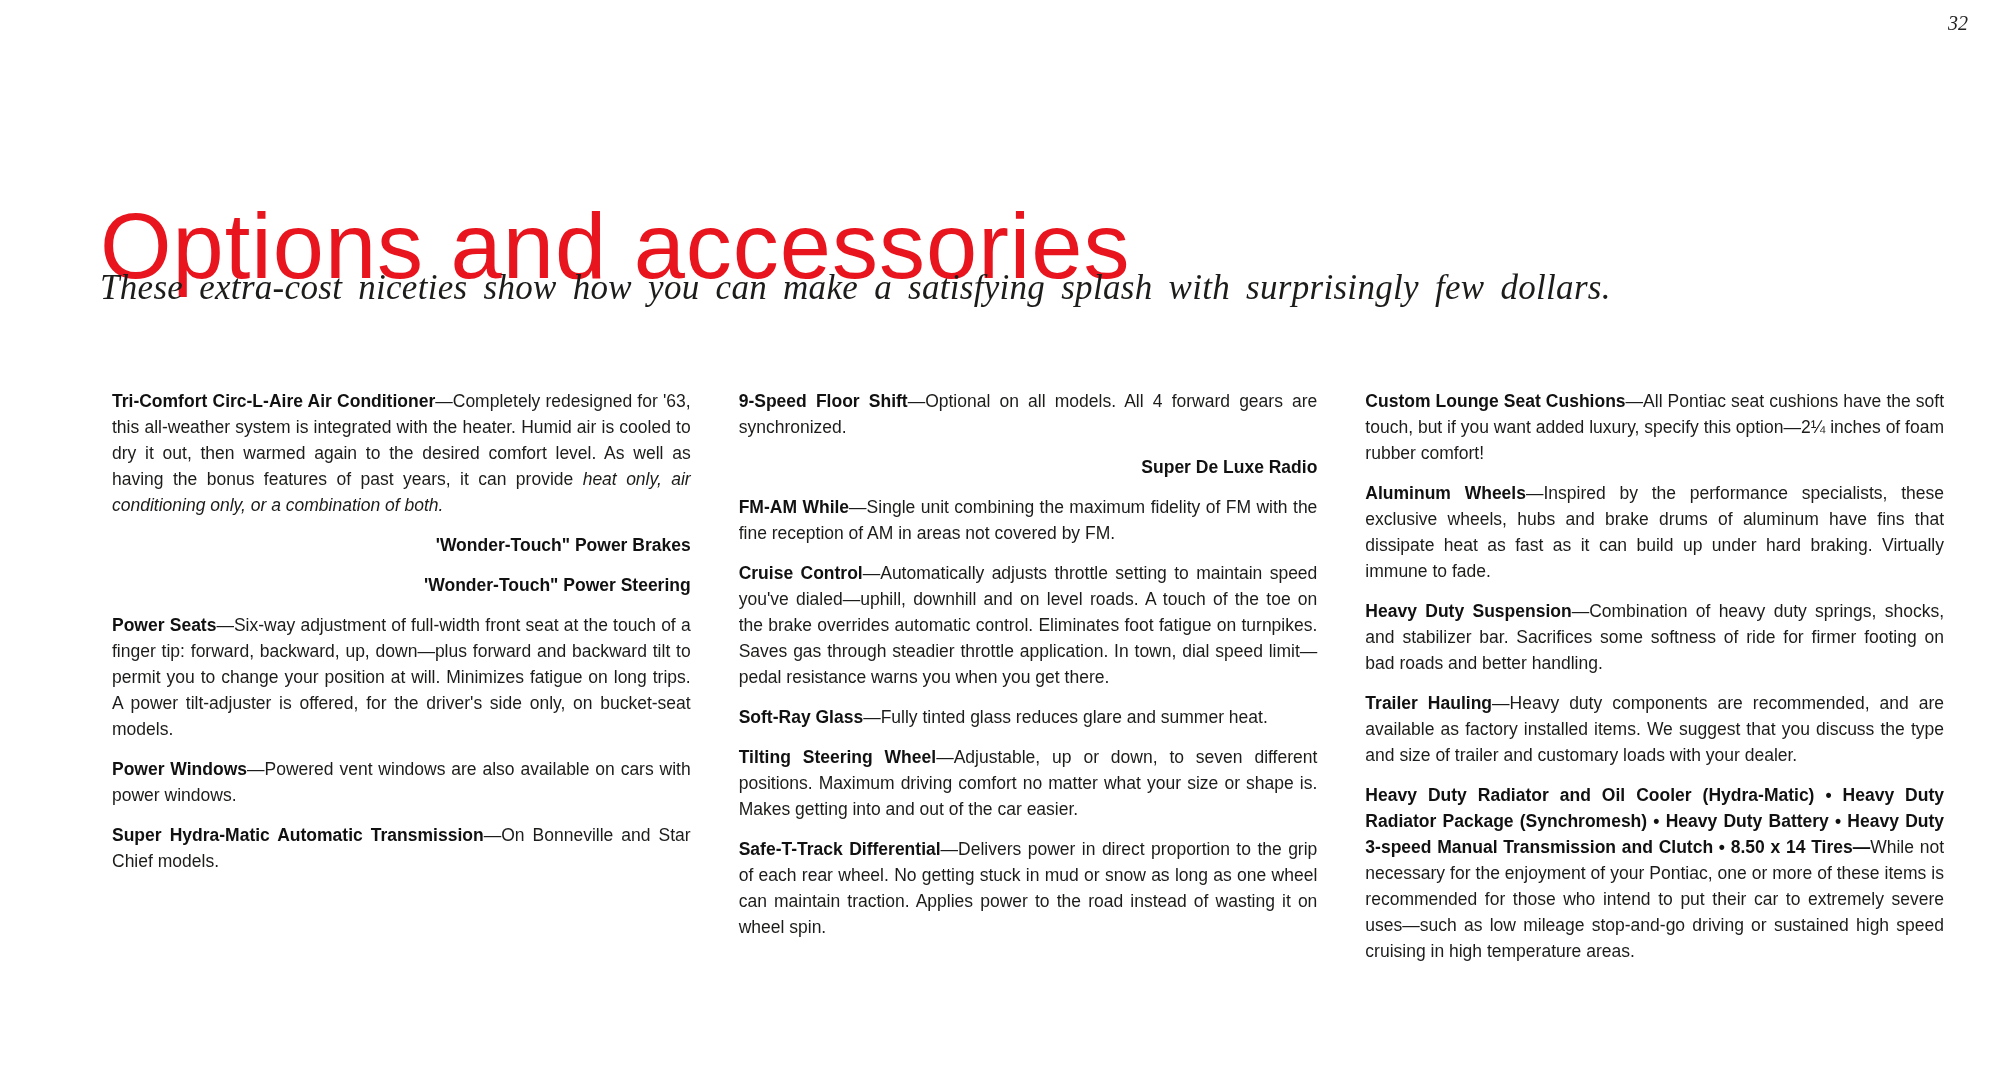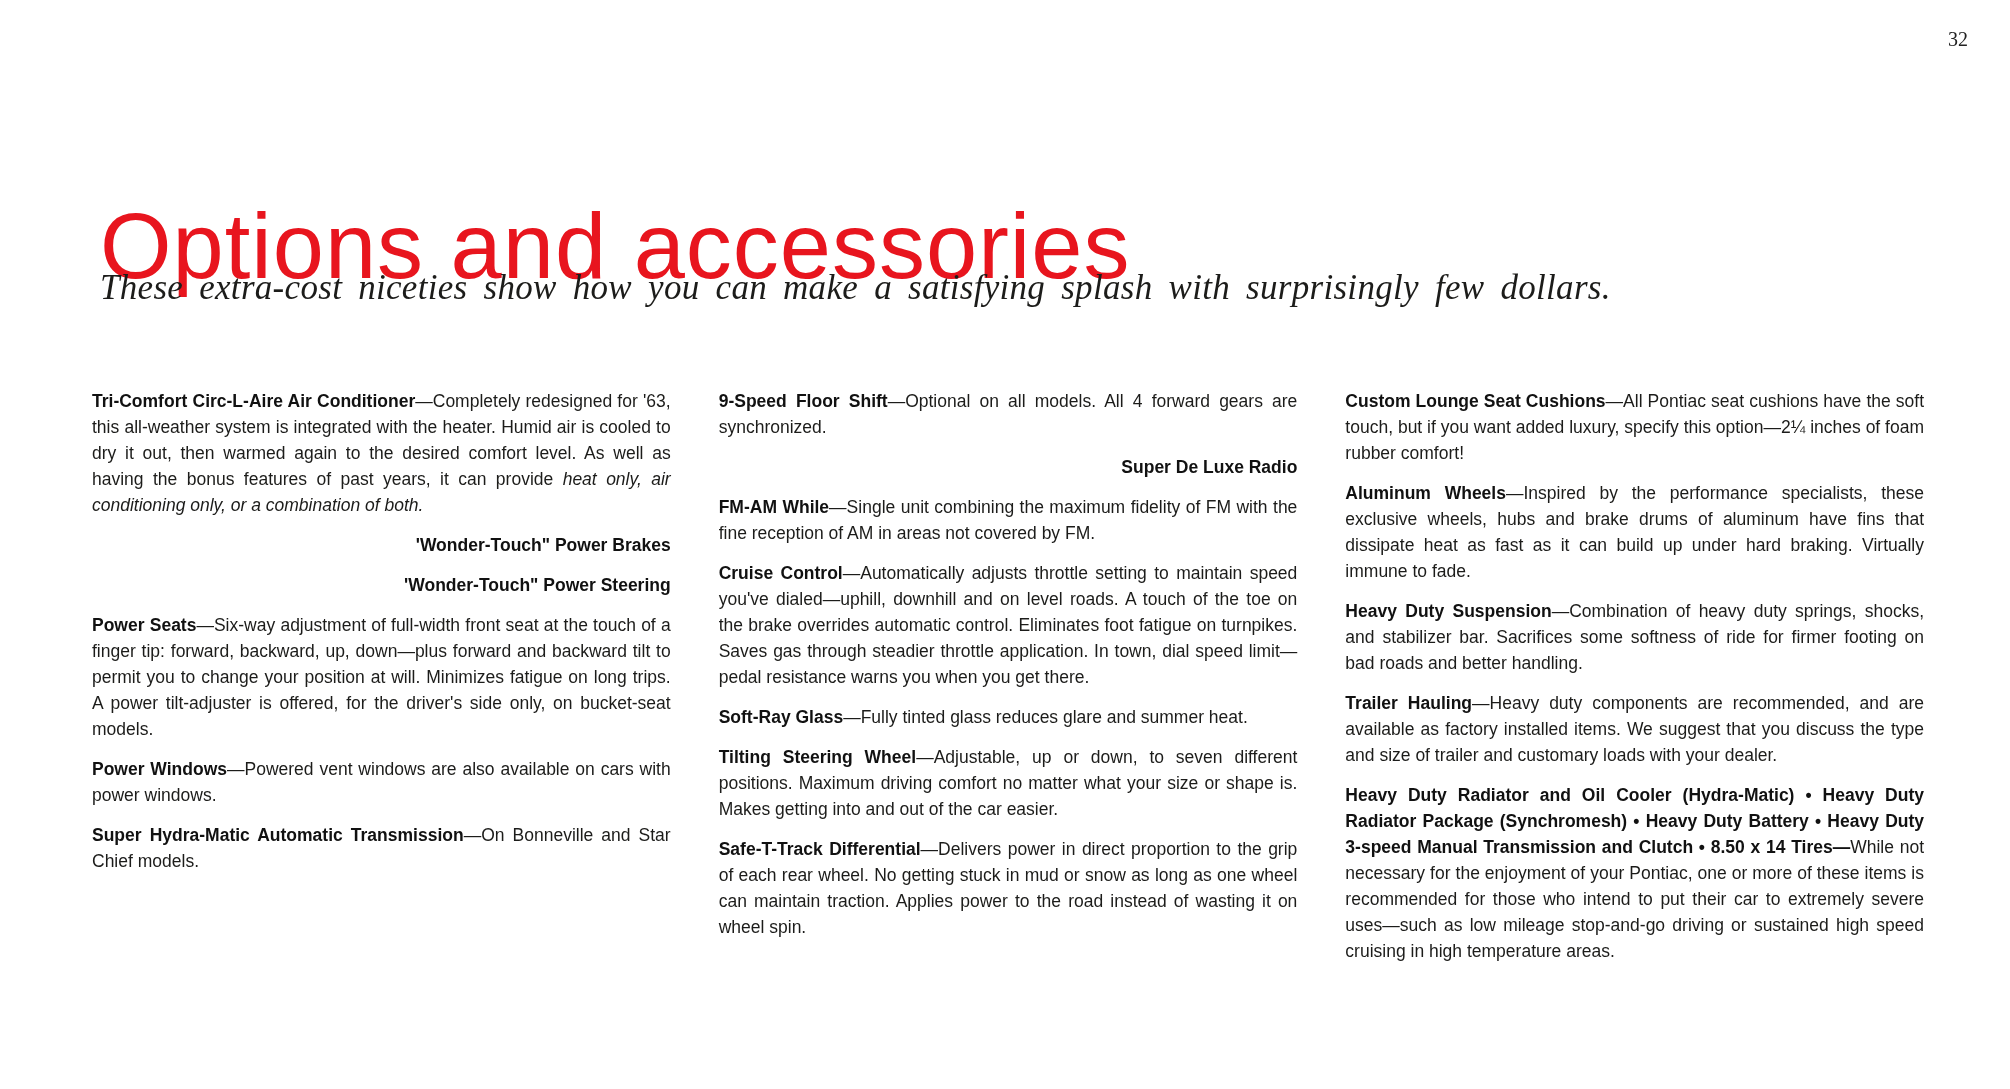--- a/index.html
+++ b/index.html
@@ -9,25 +9,26 @@
     height: 1089px;
     background: #ffffff;
     position: relative;
     overflow: hidden;
     font-family: "Liberation Sans", sans-serif;
     color: #1c1c1a;
     -webkit-font-smoothing: antialiased;
   }
   .page-number {
     position: absolute;
-    top: 28px;
+    top: 12px;
     right: 42px;
     font-family: "Liberation Serif", serif;
     font-size: 20px;
     color: #222;
+    font-style: italic;
   }
   .title {
     position: absolute;
     left: 100px;
     top: 138px;
     font-family: Liberation Sans, sans-serif;
     font-weight: 400;
     font-size: 92px;
     line-height: 1.0;
     color: #e8151e;
@@ -42,21 +43,21 @@
     font-family: "Liberation Serif", serif;
     font-style: italic;
     font-size: 35px;
     color: #1c1c1a;
     word-spacing: 7px;
     letter-spacing: 0.3px;
     white-space: nowrap;
   }
   .columns {
     position: absolute;
-    left: 92px;
+    left: 112px;
     top: 388px;
     width: 1832px;
     display: flex;
     gap: 48px;
   }
   .col {
     flex: 1 1 0;
     font-size: 17.5px;
     line-height: 26px;
     text-align: justify;

